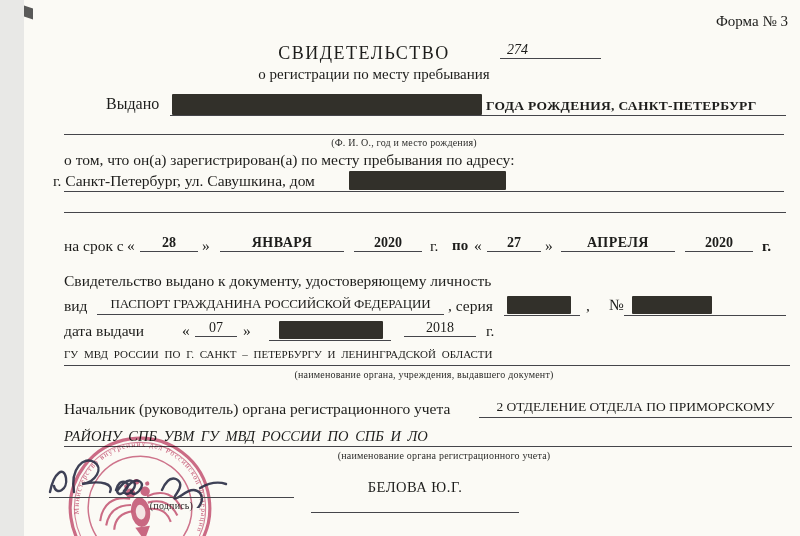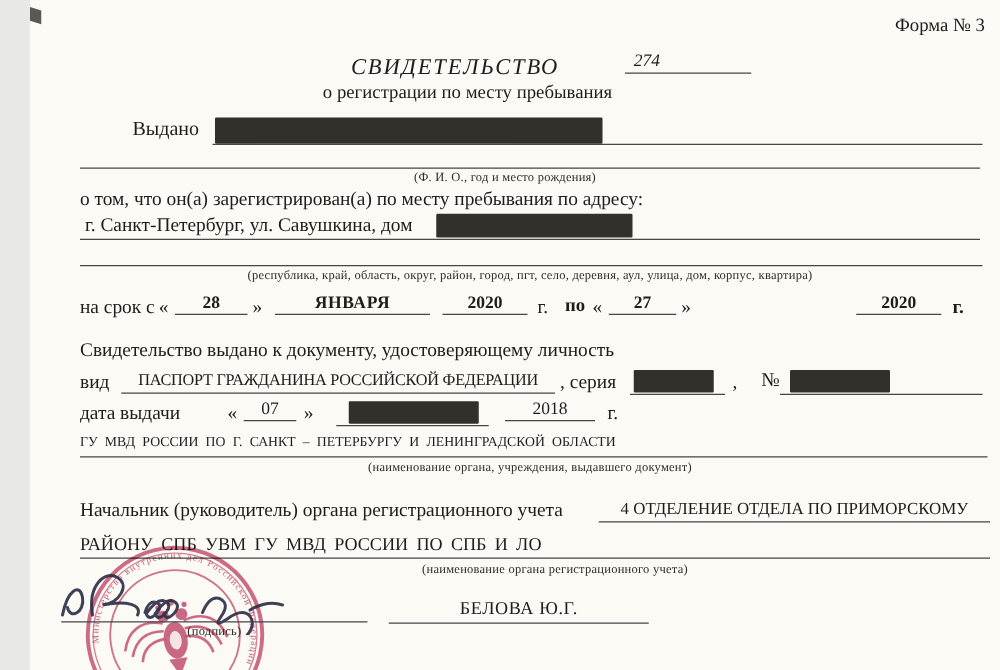--- a/index.html
+++ b/index.html
@@ -26,50 +26,51 @@
 </style>
 </head>
 <body>
 
 <div class="page">
 
   <div class="artifact"></div>
 
   <div class="abs" style="left:692px;top:13px;font-size:15px;">Форма № 3</div>
 
-  <div class="abs" style="left:40px;top:43px;width:600px;text-align:center;font-size:18px;letter-spacing:1.5px;font-style:italic;">СВИДЕТЕЛЬСТВО</div>
+  <div class="abs" style="left:40px;top:43px;width:600px;text-align:center;font-size:18px;letter-spacing:1.5px;">СВИДЕТЕЛЬСТВО</div>
   <div class="abs" style="left:476px;top:42px;width:94px;border-bottom:1.4px solid #45454a;font-size:14px;padding-left:7px;font-style:italic;">274</div>
   <div class="abs" style="left:40px;top:66px;width:620px;text-align:center;font-size:15px;">о регистрации по месту пребывания</div>
 
   <div class="abs body-txt" style="left:82px;top:95px;font-size:16px;">Выдано</div>
   <div class="redact" style="left:148px;top:94px;width:310px;height:21px;"></div>
+  <div class="abs val14" style="left:462px;top:98px;font-size:13.5px;">ГОДА РОЖДЕНИЯ, САНКТ-ПЕТЕРБУРГ</div>
   <div class="rule" style="left:146px;top:115px;width:616px;"></div>
 
   <div class="rule" style="left:40px;top:134px;width:720px;"></div>
   <div class="abs cap" style="left:40px;top:137px;width:680px;">(Ф. И. О., год и место рождения)</div>
 
   <div class="abs body-txt" style="left:40px;top:151px;">о том, что он(а) зарегистрирован(а) по месту пребывания по адресу:</div>
 
-  <div class="abs body-txt" style="left:44px;top:172px;text-align:center;">г. Санкт-Петербург, ул. Савушкина, дом</div>
+  <div class="abs body-txt" style="left:29px;top:172px;text-align:center;">г. Санкт-Петербург, ул. Савушкина, дом</div>
   <div class="redact" style="left:325px;top:171px;width:157px;height:19px;"></div>
   <div class="rule" style="left:40px;top:191px;width:720px;"></div>
   <div class="rule" style="left:40px;top:212px;width:722px;"></div>
-  <div class="abs cap" style="left:40px;top:215px;width:720px;">(республика, край, область, округ, район, город, пгт, село, деревня, аул, улица, дом, корпус, квартира)</div>
 
   <div class="abs body-txt" style="left:40px;top:237px;">на срок с</div>
   <div class="abs body-txt" style="left:103px;top:237px;">«</div>
   <div class="ucell b" style="left:116px;top:235px;width:58px;font-size:14px;">28</div>
   <div class="abs body-txt" style="left:178px;top:237px;">»</div>
   <div class="ucell b" style="left:196px;top:235px;width:124px;font-size:14px;letter-spacing:.5px;">ЯНВАРЯ</div>
   <div class="ucell b" style="left:330px;top:235px;width:68px;font-size:14px;">2020</div>
   <div class="abs body-txt" style="left:406px;top:237px;">г.</div>
   <div class="abs body-txt b" style="left:428px;top:237px;font-size:15px;">по</div>
   <div class="abs body-txt" style="left:450px;top:237px;">«</div>
   <div class="ucell b" style="left:463px;top:235px;width:54px;font-size:14px;">27</div>
   <div class="abs body-txt" style="left:521px;top:237px;">»</div>
+  <div class="ucell b" style="left:537px;top:235px;width:114px;font-size:14px;letter-spacing:.5px;">АПРЕЛЯ</div>
   <div class="ucell b" style="left:661px;top:235px;width:68px;font-size:14px;">2020</div>
   <div class="abs body-txt b" style="left:738px;top:237px;">г.</div>
 
   <div class="abs body-txt" style="left:40px;top:272px;">Свидетельство выдано к документу, удостоверяющему личность</div>
 
   <div class="abs body-txt" style="left:40px;top:297px;">вид</div>
   <div class="ucell" style="left:73px;top:296px;width:347px;font-size:13px;letter-spacing:-.2px;padding-bottom:2px;">ПАСПОРТ ГРАЖДАНИНА РОССИЙСКОЙ ФЕДЕРАЦИИ</div>
   <div class="abs body-txt" style="left:424px;top:297px;">, серия</div>
   <div class="rule" style="left:480px;top:315px;width:76px;"></div>
   <div class="redact" style="left:483px;top:296px;width:64px;height:18px;"></div>
@@ -85,22 +86,22 @@
   <div class="rule" style="left:245px;top:340px;width:122px;"></div>
   <div class="redact" style="left:255px;top:321px;width:104px;height:18px;"></div>
   <div class="ucell" style="left:380px;top:320px;width:72px;font-size:14px;">2018</div>
   <div class="abs body-txt" style="left:462px;top:322px;">г.</div>
 
   <div class="abs" style="left:40px;top:348px;font-size:11px;word-spacing:3px;">ГУ МВД РОССИИ ПО Г. САНКТ – ПЕТЕРБУРГУ И ЛЕНИНГРАДСКОЙ ОБЛАСТИ</div>
   <div class="rule" style="left:40px;top:365px;width:726px;"></div>
   <div class="abs cap" style="left:40px;top:369px;width:720px;">(наименование органа, учреждения, выдавшего документ)</div>
 
   <div class="abs body-txt" style="left:40px;top:400px;">Начальник (руководитель) органа регистрационного учета</div>
-  <div class="ucell" style="left:455px;top:399px;width:313px;font-size:13.5px;padding-bottom:2px;">4 ОТДЕЛЕНИЕ ОТДЕЛА  ПО ПРИМОРСКОМУ</div>
-  <div class="abs" style="left:40px;top:428px;font-size:14.5px;word-spacing:3px;">РАЙОНУ СПБ УВМ  ГУ  МВД РОССИИ  ПО СПБ  И  ЛО</div>
+  <div class="ucell" style="left:455px;top:399px;width:313px;font-size:13.5px;padding-bottom:2px;">2 ОТДЕЛЕНИЕ ОТДЕЛА  ПО ПРИМОРСКОМУ</div>
+  <div class="abs" style="left:40px;top:428px;font-size:14.5px;word-spacing:3px;font-style:italic;">РАЙОНУ СПБ УВМ  ГУ  МВД РОССИИ  ПО СПБ  И  ЛО</div>
   <div class="rule" style="left:40px;top:446px;width:728px;"></div>
   <div class="abs cap" style="left:40px;top:450px;width:760px;">(наименование органа регистрационного учета)</div>
 
   <svg class="stamp-svg" viewBox="0 0 140 140">
     <defs>
       <path id="ringTop" d="M70,70 m-58,0 a58,58 0 1,1 116,0 a58,58 0 1,1 -116,0"></path>
       <path id="ringBottom" d="M24,96 A53,53 0 0,0 116,96"></path>
     </defs>
     <circle cx="70" cy="70" r="66" fill="none" stroke="#c2476b" stroke-width="3" opacity=".9"></circle>
     <circle cx="70" cy="70" r="62" fill="none" stroke="#c2476b" stroke-width="1" opacity=".75"></circle>
@@ -138,15 +139,15 @@
       <path d="M34,42 C30,18 44,6 54,12 C64,18 56,32 42,34 C62,30 74,34 70,42"></path>
       <path d="M76,40 q3,-10 9,-8 q6,2 0,9 q-6,6 -8,0 q9,-13 15,-10 q6,3 0,10 q-6,6 -8,0 q9,-13 15,-10 q6,3 0,10 q-6,6 -8,0"></path>
       <path d="M122,40 q6,-14 14,-11 q8,4 1,14 q-7,10 5,2 q12,-9 18,-2 q5,7 -3,16 q-8,9 -13,2"></path>
       <path d="M160,38 q14,-8 26,-4"></path>
     </g>
   </svg>
 
   <div class="rule" style="left:25px;top:497px;width:245px;"></div>
   <div class="abs cap" style="left:25px;top:500px;width:245px;">(подпись)</div>
 
-  <div class="ucell" style="left:287px;top:479px;width:208px;font-size:14.5px;letter-spacing:.5px;padding-bottom:2px;">БЕЛОВА  Ю.Г.</div>
+  <div class="ucell" style="left:287px;top:479px;width:208px;font-size:14.5px;letter-spacing:.5px;padding-bottom:16px;">БЕЛОВА  Ю.Г.</div>
 
 </div>
 
 </body></html>

